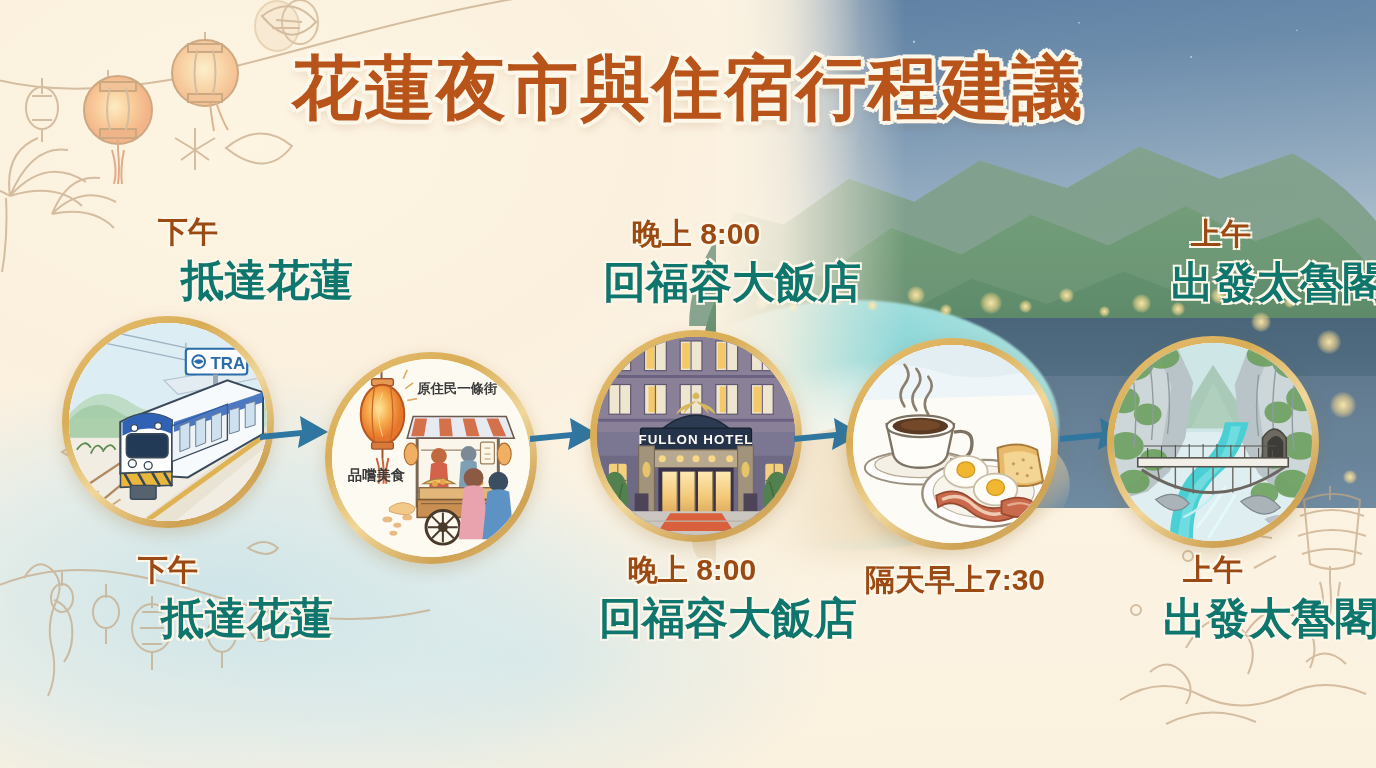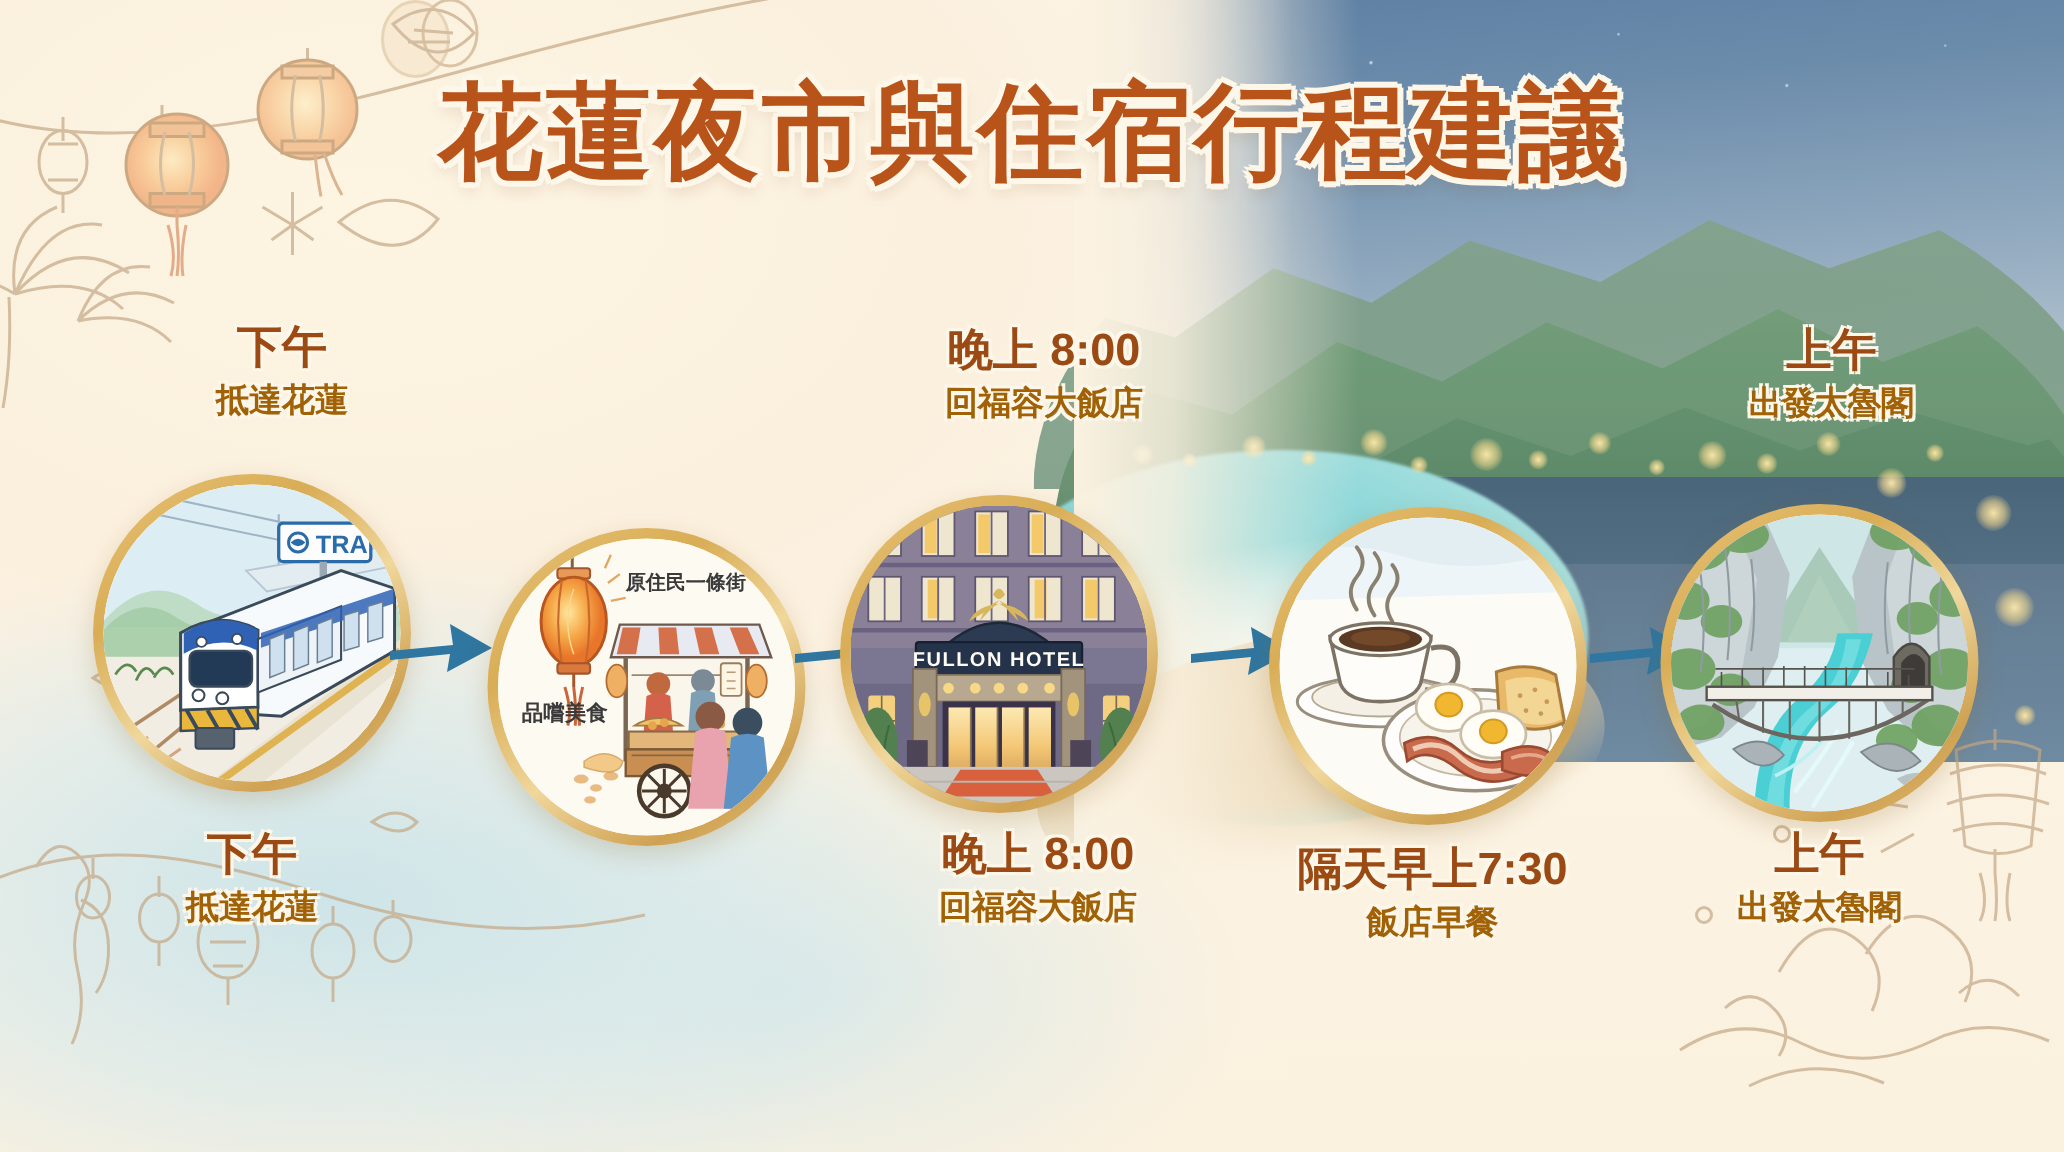--- a/index.html
+++ b/index.html
@@ -121,22 +121,22 @@
     box-shadow:0 6px 16px rgba(140,105,45,.22);
   }
   .circle-inner {
     width:100%; height:100%; border-radius:50%; overflow:hidden;
     position:relative; background:#fdfaf2;
   }
 
   .cap { position:absolute; width:330px; text-align:center; line-height:1.22; }
   .cap .time { display:block; font-size:30px; font-weight:bold; color:#9c4a14;
     text-shadow:-2px -2px 0 #fdf7ea,2px -2px 0 #fdf7ea,-2px 2px 0 #fdf7ea,2px 2px 0 #fdf7ea; }
-  .cap .act  { display:block; font-size:22px; font-weight:bold; color:#a16207; margin-top:3px;
-    text-shadow:-2px -2px 0 #fdf7ea,2px -2px 0 #fdf7ea,-2px 2px 0 #fdf7ea,2px 2px 0 #fdf7ea; }
+  .cap .act  { display:block; font-size:43px; font-weight:bold; color:#0f766e; margin-top:3px;
+    text-shadow:-2px -2px 0 #fdf7ea,2px -2px 0 #fdf7ea,-2px 2px 0 #fdf7ea,2px 2px 0 #fdf7ea;text-align:right; }
 
   .arrow { position:absolute; width:72px; height:46px; }
 
   
   .footer {
     position:absolute; left:0; right:0; bottom:0; height:46px;
     background:linear-gradient(180deg,#ddA04c 0%,#d99b45 55%,#d49540 100%);
     display:flex; align-items:center; justify-content:center;
     z-index:40;
   }
@@ -452,21 +452,21 @@
     </div>
 
     <svg class="arrow" style="left:528px;top:410px;" viewBox="0 0 72 46">
       <path d="M2 26 L44 22 L42 8 L70 24 L40 40 L42 28 L2 32z" fill="#2f76a0"></path>
     </svg>
 
     <div class="cap" style="left:531px;top:216px;">
       <span class="time">晚上 8:00</span>
       <span class="act">回福容大飯店</span>
     </div>
-    <div class="circle-wrap" style="left:560px;top:330px;">
+    <div class="circle-wrap" style="left:590px;top:330px;">
       <div class="circle-inner">
         <svg class="ill" viewBox="0 0 200 200">
           <rect width="200" height="200" fill="#6e6a86"></rect>
           <rect width="200" height="120" fill="#7b7793"></rect>
 
           <rect x="0" y="0" width="200" height="96" fill="#8a8199"></rect>
           <g fill="#efe6d0" stroke="#5f5770" stroke-width="1.2">
             <rect x="12" y="4" width="22" height="30"></rect>
               <rect x="48" y="4" width="22" height="30"></rect>
             <rect x="84" y="4" width="22" height="30"></rect>
@@ -608,21 +608,20 @@
           <path d="M84 152 q20 -10 36 4 q16 14 36 6 l6 12 q-24 10 -44 -6 q-18 -14 -32 -4z" fill="#c96a4c" stroke="#9a4a30" stroke-width="1.8"></path>
           <path d="M90 156 q18 -8 32 6 q16 14 34 6" fill="none" stroke="#f0cbb4" stroke-width="3.4"></path>
 
           <path d="M150 158 q24 -10 38 6 q-10 16 -38 6z" fill="#c96a4c" stroke="#9a4a30" stroke-width="1.8"></path>
           <path d="M156 162 q18 -6 28 4" fill="none" stroke="#e5a98c" stroke-width="2.4"></path>
         </svg>
       </div>
     </div>
     <div class="cap" style="left:790px;top:562px;">
       <span class="time">隔天早上7:30</span>
-      <span class="act">飯店早餐</span>
     </div>
 
     <svg class="arrow" style="left:1058px;top:410px;" viewBox="0 0 72 46">
       <path d="M2 26 L44 22 L42 8 L70 24 L40 40 L42 28 L2 32z" fill="#2f76a0"></path>
     </svg>
 
     <div class="cap" style="left:1056px;top:216px;">
       <span class="time">上午</span>
       <span class="act">出發太魯閣</span>
     </div>

